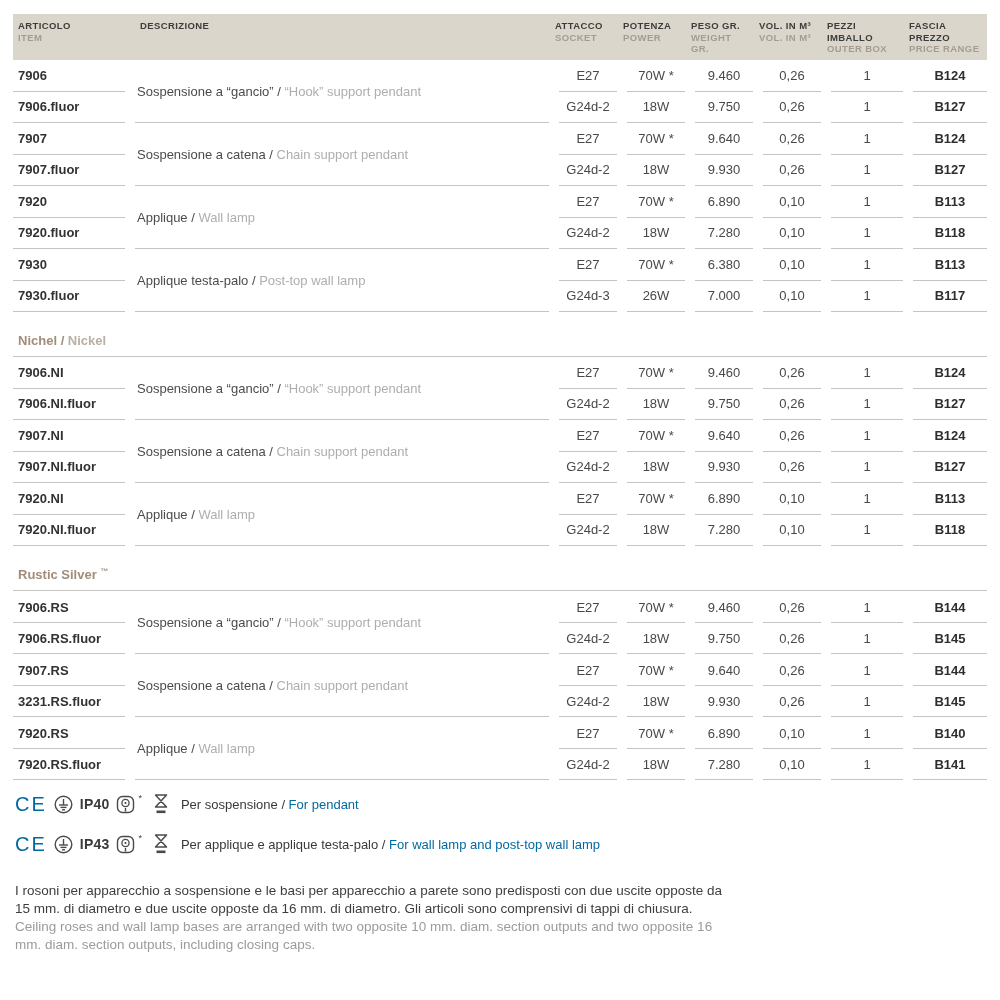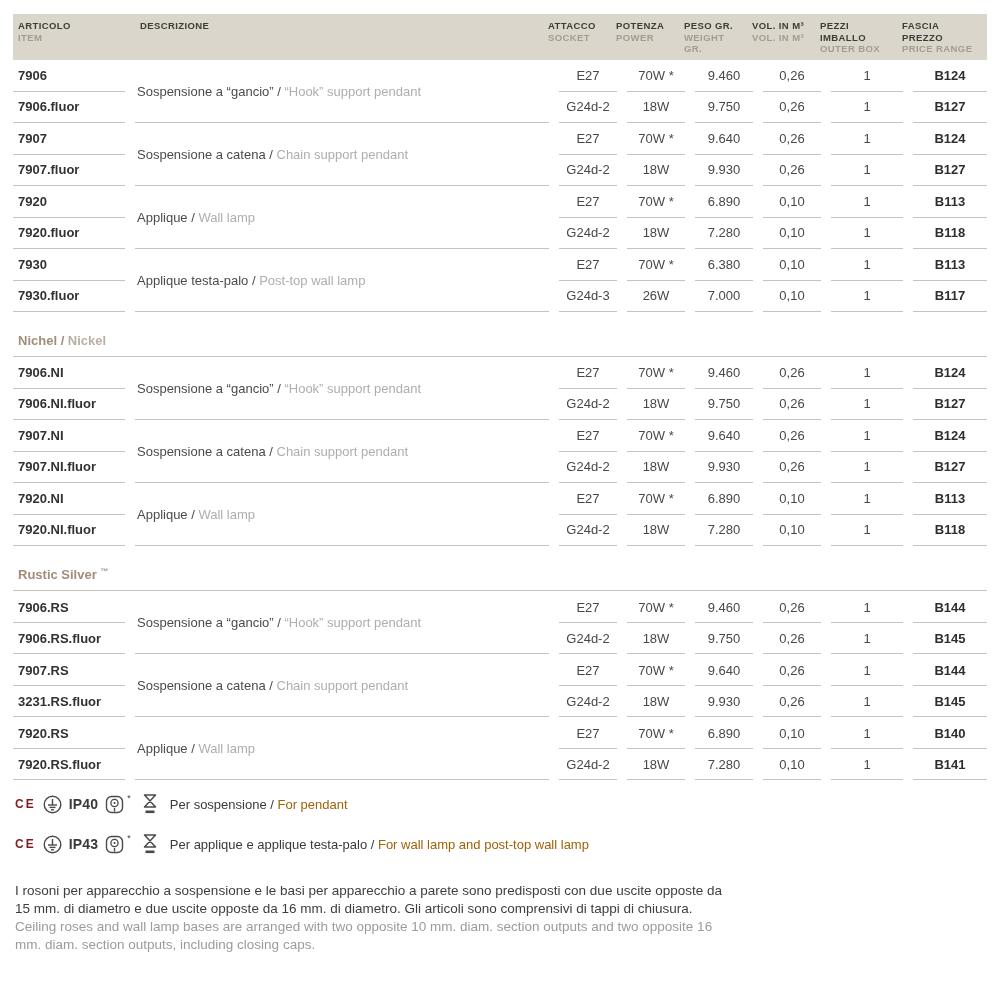--- a/index.html
+++ b/index.html
@@ -21,21 +21,21 @@
   *{box-sizing:border-box;margin:0;padding:0}
   html,body{width:1000px;height:1000px;background:#ffffff;overflow:hidden;
     font-family:"Liberation Sans","DejaVu Sans",sans-serif;}
   .page{padding:14px 13px 0 13px;}
 
   .grid-row{display:grid;
     grid-template-columns:112px 1fr 58px 58px 58px 58px 72px 74px;
     column-gap:10px;}
 
   
-  .thead{background:var(--header-bg);padding:6px 11px 5px 0;min-height:33px;}
+  .thead{background:var(--header-bg);padding:6px 4px 5px 0;min-height:33px;}
   .th{font-size:9.5px;font-weight:bold;letter-spacing:.4px;color:var(--header-text);
     line-height:1.22;text-transform:uppercase;}
   .th .sub{display:block;font-weight:bold;color:var(--header-sub);}
   .th.left{text-align:left;padding-left:5px;}
   .th.center{}
 
   
   .section-title{margin-top:21px;padding:0 0 8px 5px;font-size:13px;font-weight:bold;
     border-bottom:1px solid var(--rule);}
   .section-title .t-it{color:var(--section-title);}
@@ -52,26 +52,26 @@
   .cell-desc{justify-content:flex-start;padding-left:2px;color:var(--desc-dark);}
   .cell-desc .d-sep{color:var(--desc-dark);white-space:pre;}
   .cell-desc .d-en{color:var(--desc-gray);}
   .cell-val{justify-content:center;text-align:center;}
   .cell-price{justify-content:center;font-weight:bold;color:var(--price);}
 
   
   .certs{margin-top:12px;}
   .cert-row{display:flex;align-items:center;height:24px;margin:9px 0 16px 2px;}
   .cert-icons{display:flex;align-items:center;gap:7px;color:var(--icon);}
-  .ce-mark{font-size:12px;font-weight:700;letter-spacing:2px;color:#7f1d1d;}
+  .ce-mark{font-size:20px;font-weight:400;letter-spacing:2px;color:#0369a1;}
   .ip-label{font-size:14px;font-weight:bold;color:#3a3a3c;letter-spacing:.2px;}
   .icon-sup{font-size:9px;color:#3a3a3c;vertical-align:top;position:relative;top:-6px;left:-4px;}
   .cert-label{margin-left:12px;font-size:13px;color:#3a3a3c;}
   .cert-label .c-sep{white-space:pre;}
-  .cert-label .c-en{color:#a16207;}
+  .cert-label .c-en{color:#0369a1;}
   .svg-icon{display:block;}
 
   
   .note{margin-top:26px;padding-left:2px;font-size:13.5px;line-height:1.33;max-width:720px;}
   .note-it{color:var(--note-dark);}
   .note-en{color:var(--note-gray);}
 </style>
 </head>
 <body>
 

